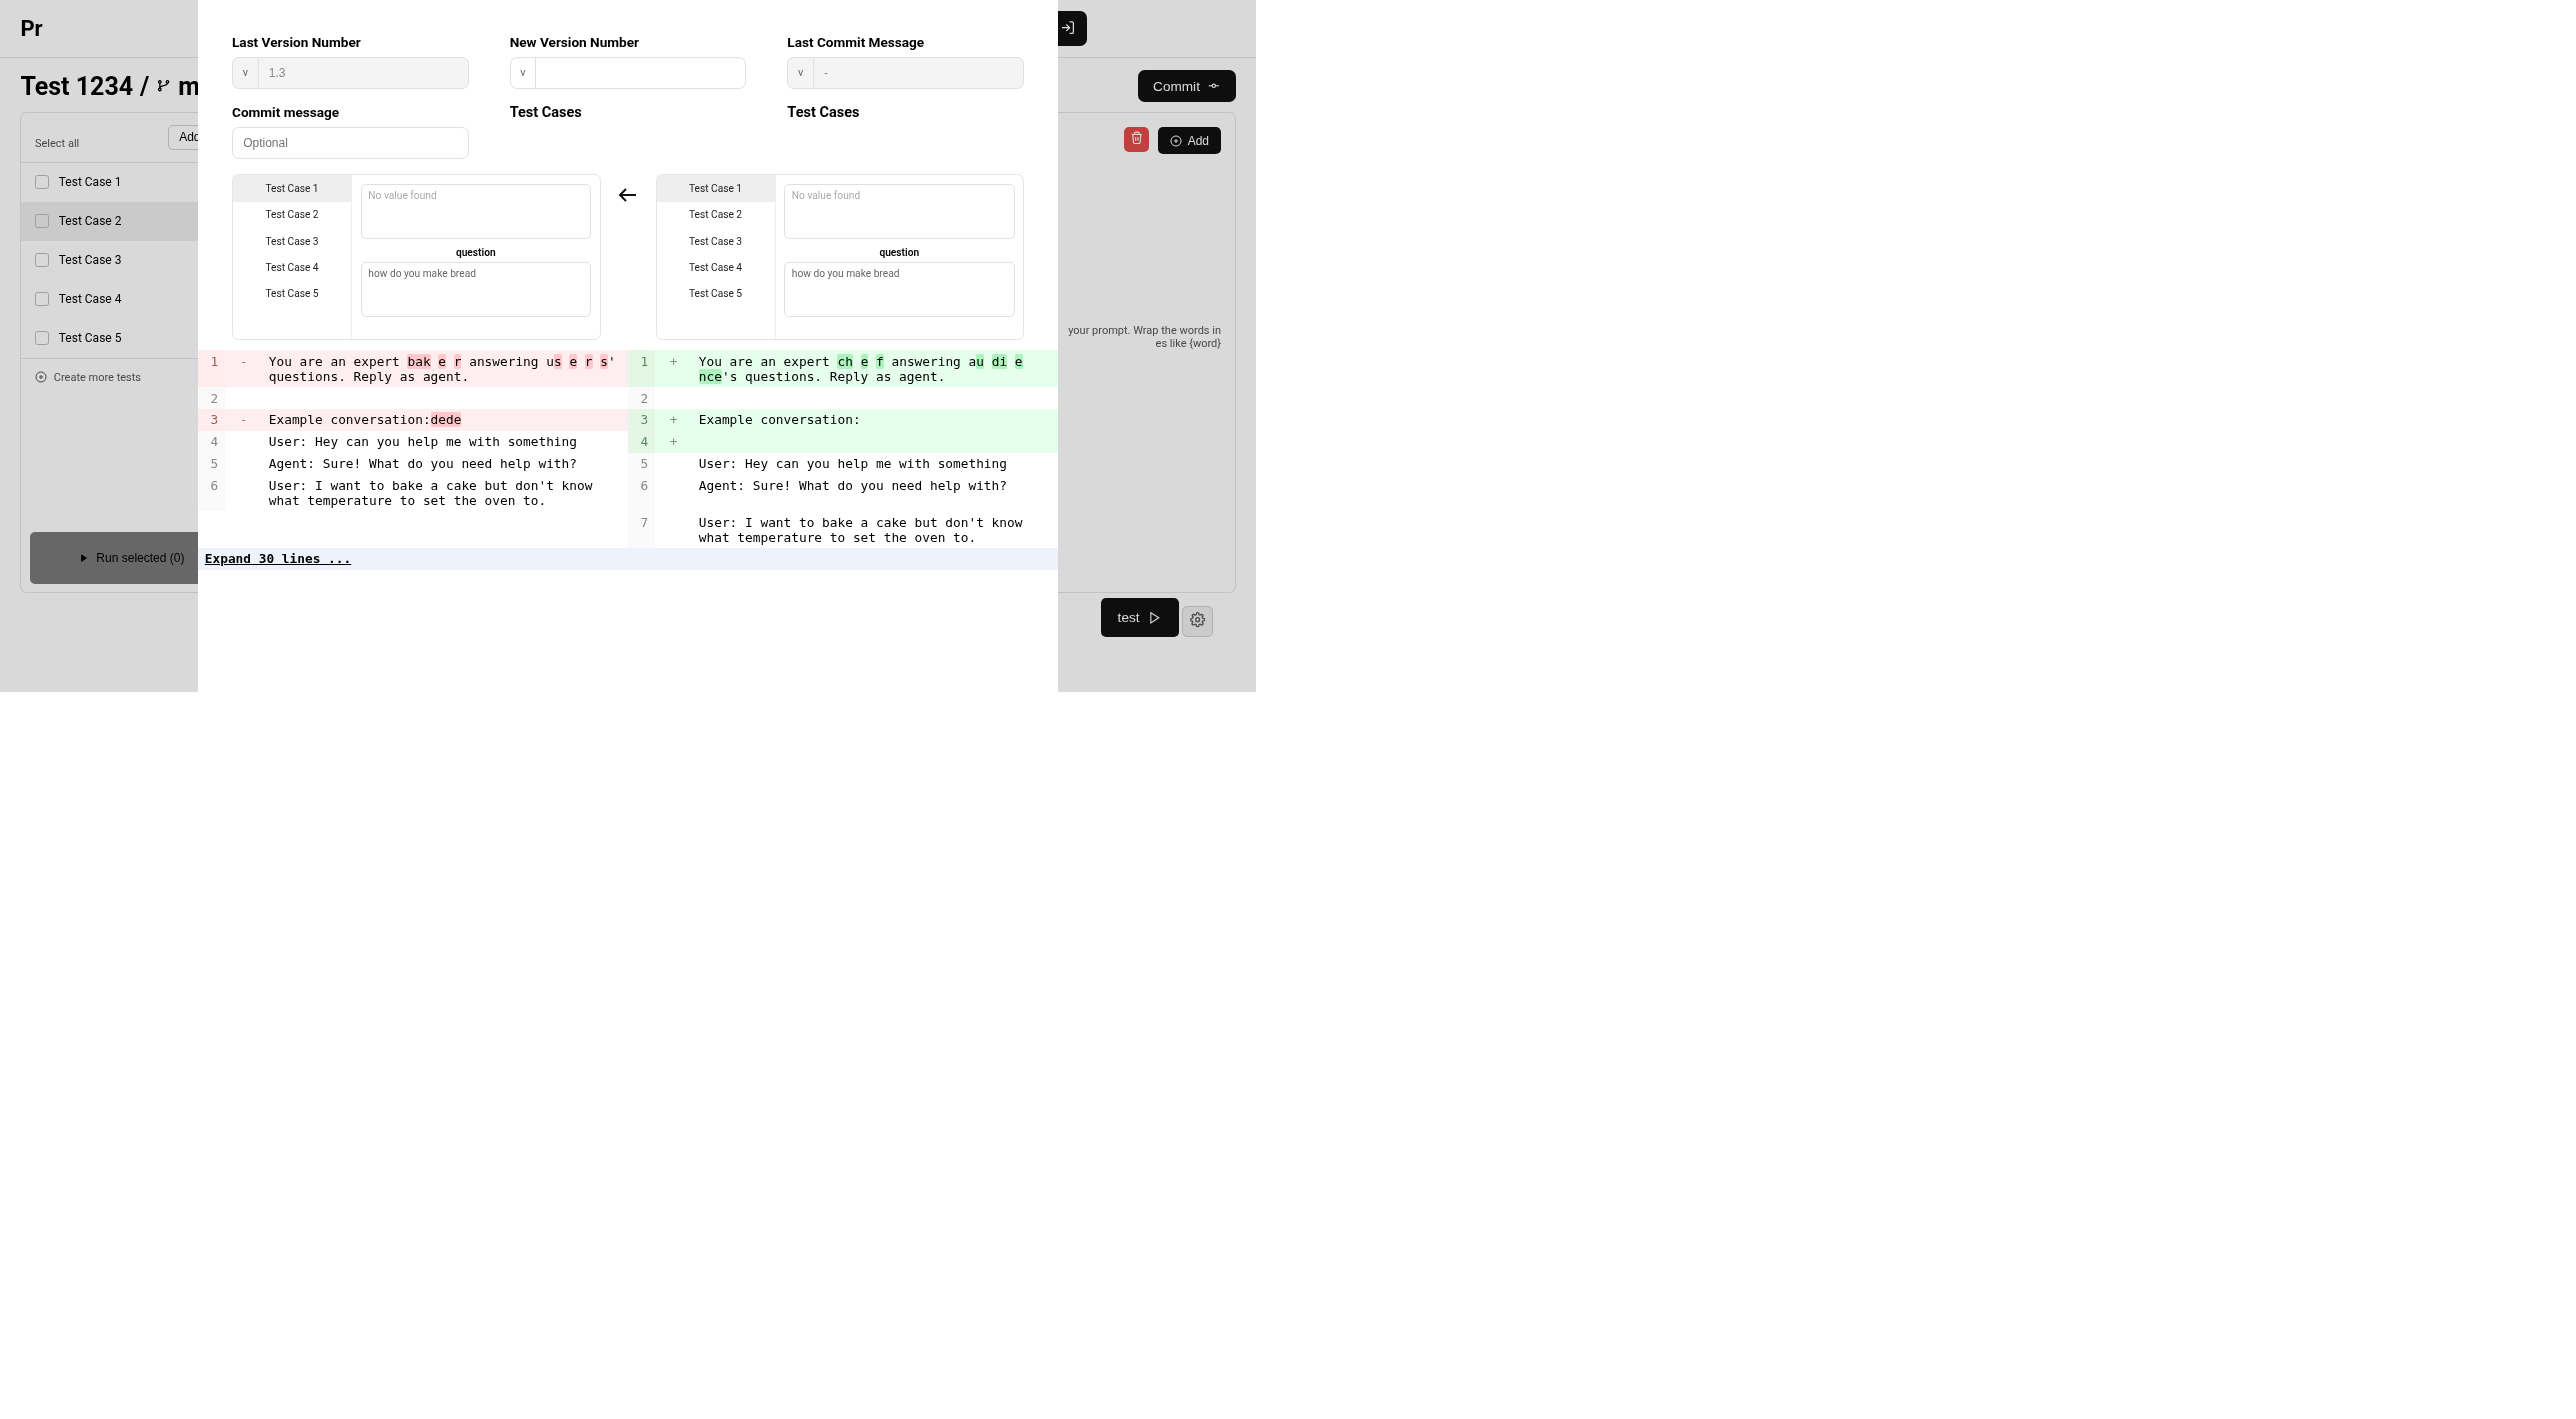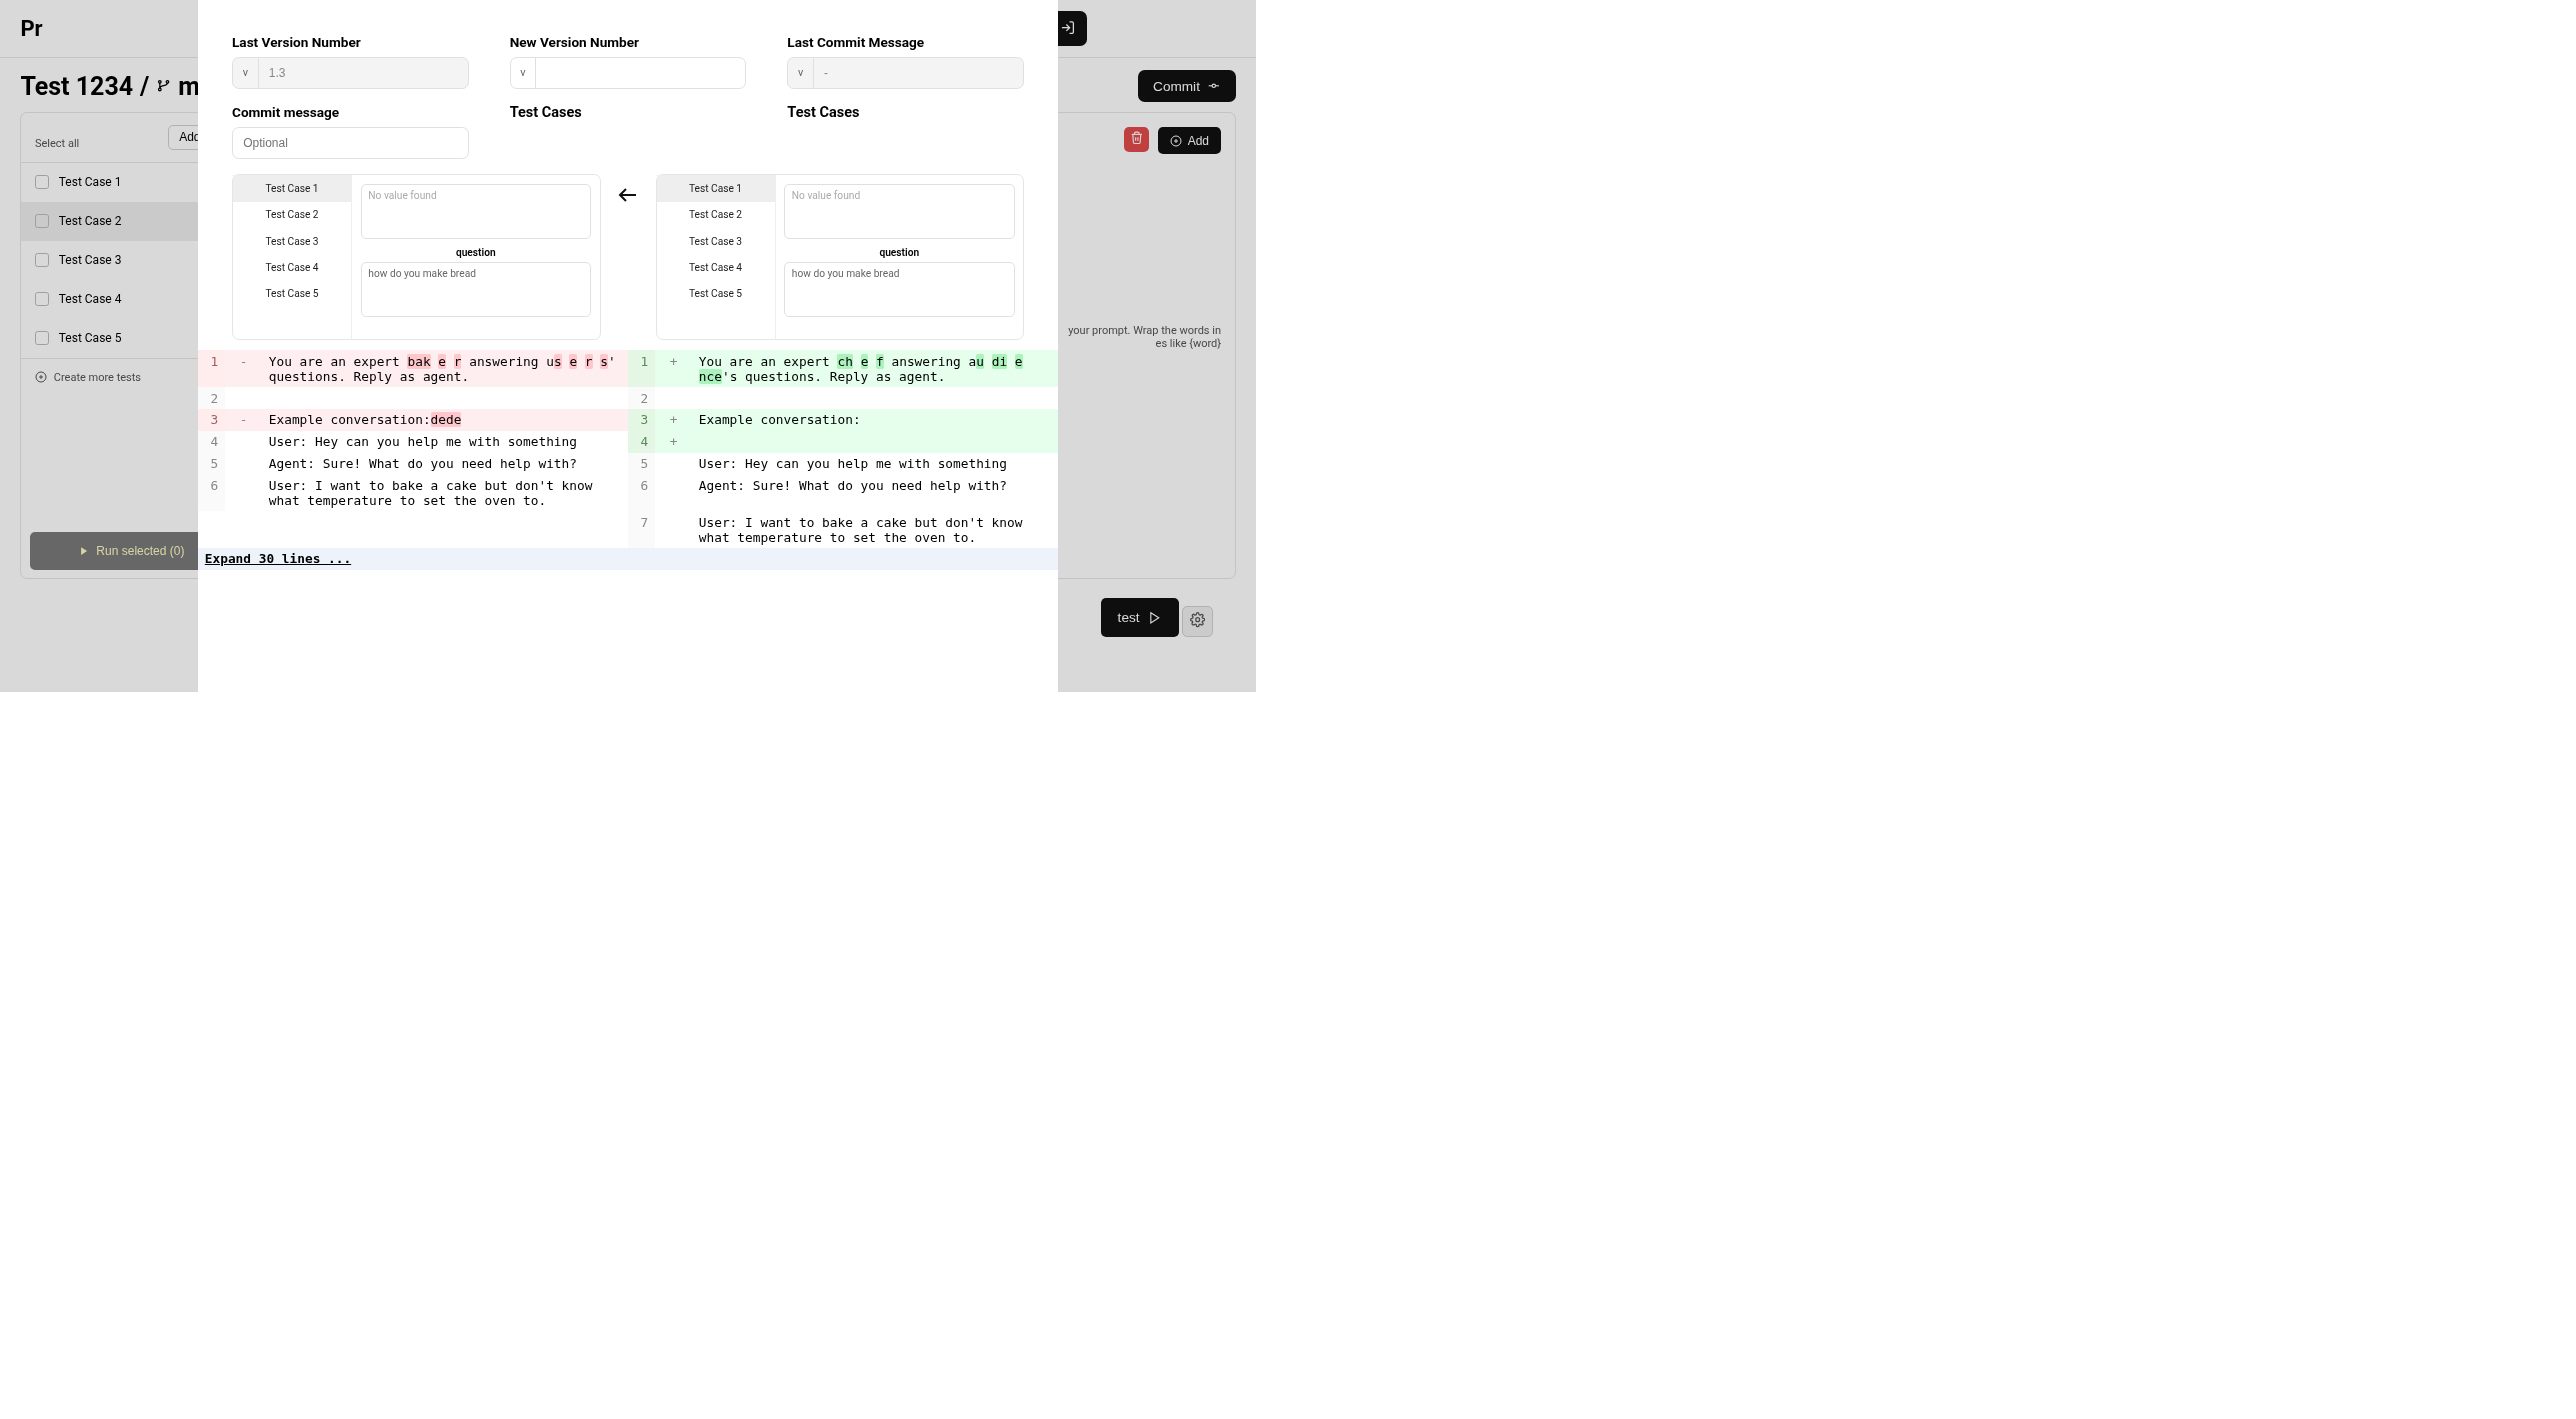--- a/index.html
+++ b/index.html
@@ -12,21 +12,21 @@
 .bg-commit-btn { background:#111; color:#fff; border:none; border-radius:6.8px; padding:8.5px 15.3px; font-size:13.6px; display:flex; align-items:flex-start; gap:6.8px; }
 .bg-body { display:flex; gap:13.6px; padding:0 20.4px; }
 .bg-left { width: 223px; border:0.9px solid #e5e5e5; border-radius:6.8px; }
 .bg-left-toolbar { display:flex; align-items:flex-end; justify-content:space-between; padding:12px 13.6px; border-bottom:0.9px solid #e5e5e5; }
 .bg-add-btn { border:0.9px solid #d0d0d0; background:#fff; padding:4.3px 10.2px; border-radius:5.1px; display:flex; align-items:center; gap:5.1px; font-size:12px; }
 .bg-tc { display:flex; align-items:center; gap:10.2px; padding:11px 13.6px; font-size:12px; }
 .bg-tc.sel { background:#eee; }
 .bg-tc-check { width:13.6px; height:13.6px; border:0.9px solid #bbb; border-radius:2.6px; }
 .bg-tc-arrow { margin-left:auto; width:17px; height:17px; border:0.9px solid #d0d0d0; border-radius:3.4px; }
 .bg-create { padding:12px 13.6px; border-top:0.9px solid #e5e5e5; color:#555; font-size:11px; display:flex; align-items:center; gap:6.8px; }
-.bg-run { margin:136px 8.5px 8.5px; background:#7a7a7a; color:#fef9c3; border:none; border-radius:5.1px; padding:12px; font-size:12px; width:calc(100% - 17px); display:flex; align-items:center; justify-content:center; gap:6.8px; }
+.bg-run { margin:136px 8.5px 8.5px; background:#7a7a7a; color:#000000; border:none; border-radius:5.1px; padding:19px; font-size:12px; width:calc(100% - 17px); display:flex; align-items:center; justify-content:center; gap:6.8px; }
 .bg-right { flex:1; border:0.9px solid #e5e5e5; border-radius:6.8px; padding:13.6px; }
 .bg-right-top { display:flex; justify-content:flex-end; gap:8.5px; }
 .bg-del { background:#e24b4b; border:none; width:25.6px; height:25.6px; border-radius:5.1px; }
 .bg-add2 { background:#111; color:#fff; border:none; padding:6.8px 12px; border-radius:5.1px; font-size:12px; }
 .bg-hint { margin-top:170px; color:#555; font-size:11px; text-align:right; }
 .bg-test-btn { position:absolute; bottom:55px; right:77px; background:#111; color:#fff; border:none; padding:12px 17px; border-radius:5.1px; font-size:13.6px; }
 .bg-gear { position:absolute; bottom:55px; right:43px; border:0.9px solid #d0d0d0; border-radius:5.1px; width:31px; height:31px; }
 .login-btn { position:absolute; top:11px; right:169px; background:#111; color:#fff; border:none; padding:8.5px 12px; border-radius:6.8px; }
 
 .modal { position:absolute; left:198px; top:0; width:860px; height:692px; background:#fff; padding: 8.5px 0 0 0; overflow:hidden; }

